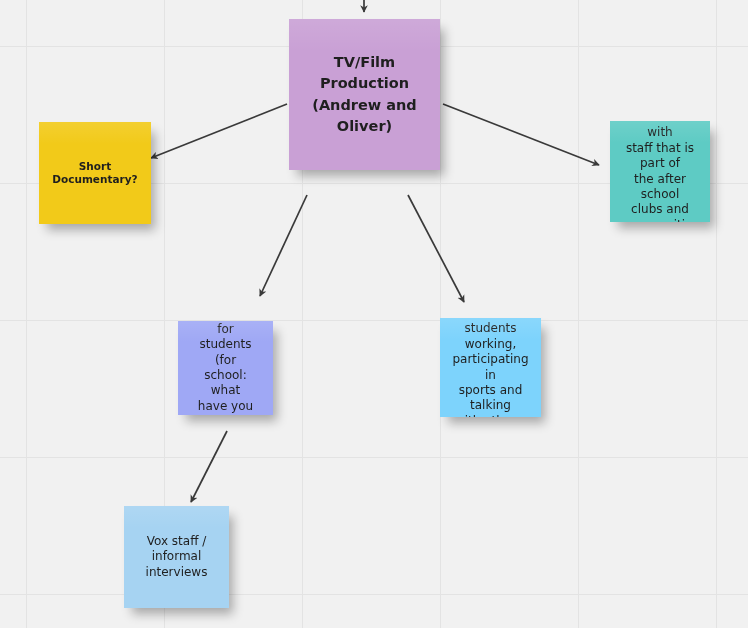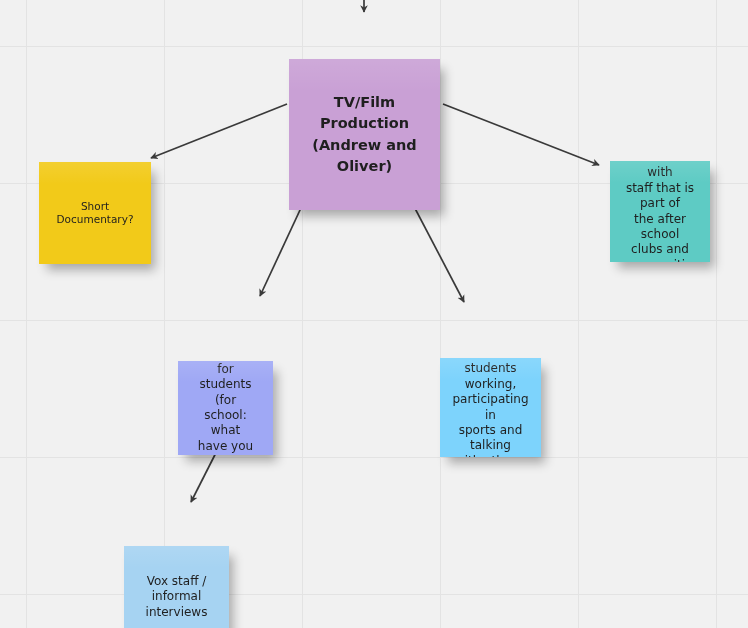--- a/index.html
+++ b/index.html
@@ -42,21 +42,20 @@
     display: flex;
     align-items: center;
     justify-content: center;
     text-align: center;
     padding: 8px 10px;
     color: #1f1f1f;
     box-shadow: 6px 8px 10px -2px rgba(0,0,0,0.30);
     line-height: 1.28;
     white-space: pre-line;
     overflow: hidden;
-    margin-top: 40px;
   }
   .note .note-text {
     display: block;
     width: 100%;
   }
   .note.main {
     font-weight: bold;
     font-size: 14.5px;
     line-height: 1.45;
   }
@@ -111,21 +110,21 @@
       <line x1="307" y1="195" x2="260" y2="296" stroke="#3a3a3a" stroke-width="1.7" marker-end="url(#arrowhead-3)"></line>
       <line x1="408" y1="195" x2="464" y2="302" stroke="#3a3a3a" stroke-width="1.7" marker-end="url(#arrowhead-4)"></line>
       <line x1="227" y1="431" x2="191" y2="502" stroke="#3a3a3a" stroke-width="1.7" marker-end="url(#arrowhead-5)"></line>
     </svg>
 
   <div id="notes-layer">
       <div class="note main" style="left: 289px; top: 19px; width: 151px; height: 151px; background: rgb(201, 160, 213);"><span class="note-text">TV/Film
 Production
 (Andrew and
 Oliver)</span></div>
-      <div class="note small" style="left: 39px; top: 122px; width: 112px; height: 102px; background: rgb(242, 202, 25);"><span class="note-text">Short
+      <div class="note small" style="left: 39px; top: 122px; width: 112px; height: 102px; background: rgb(242, 202, 25); font-weight: bold;"><span class="note-text">Short
 Documentary?</span></div>
       <div class="note tiny" style="left: 610px; top: 121px; width: 100px; height: 101px; background: rgb(94, 203, 196);"><span class="note-text">Interviews with
 staff that is part of
 the after school
 clubs and
 communities</span></div>
       <div class="note tiny" style="left: 178px; top: 321px; width: 95px; height: 94px; background: rgb(159, 168, 245);"><span class="note-text">Questions for
 students (for
 school: what
 have you

